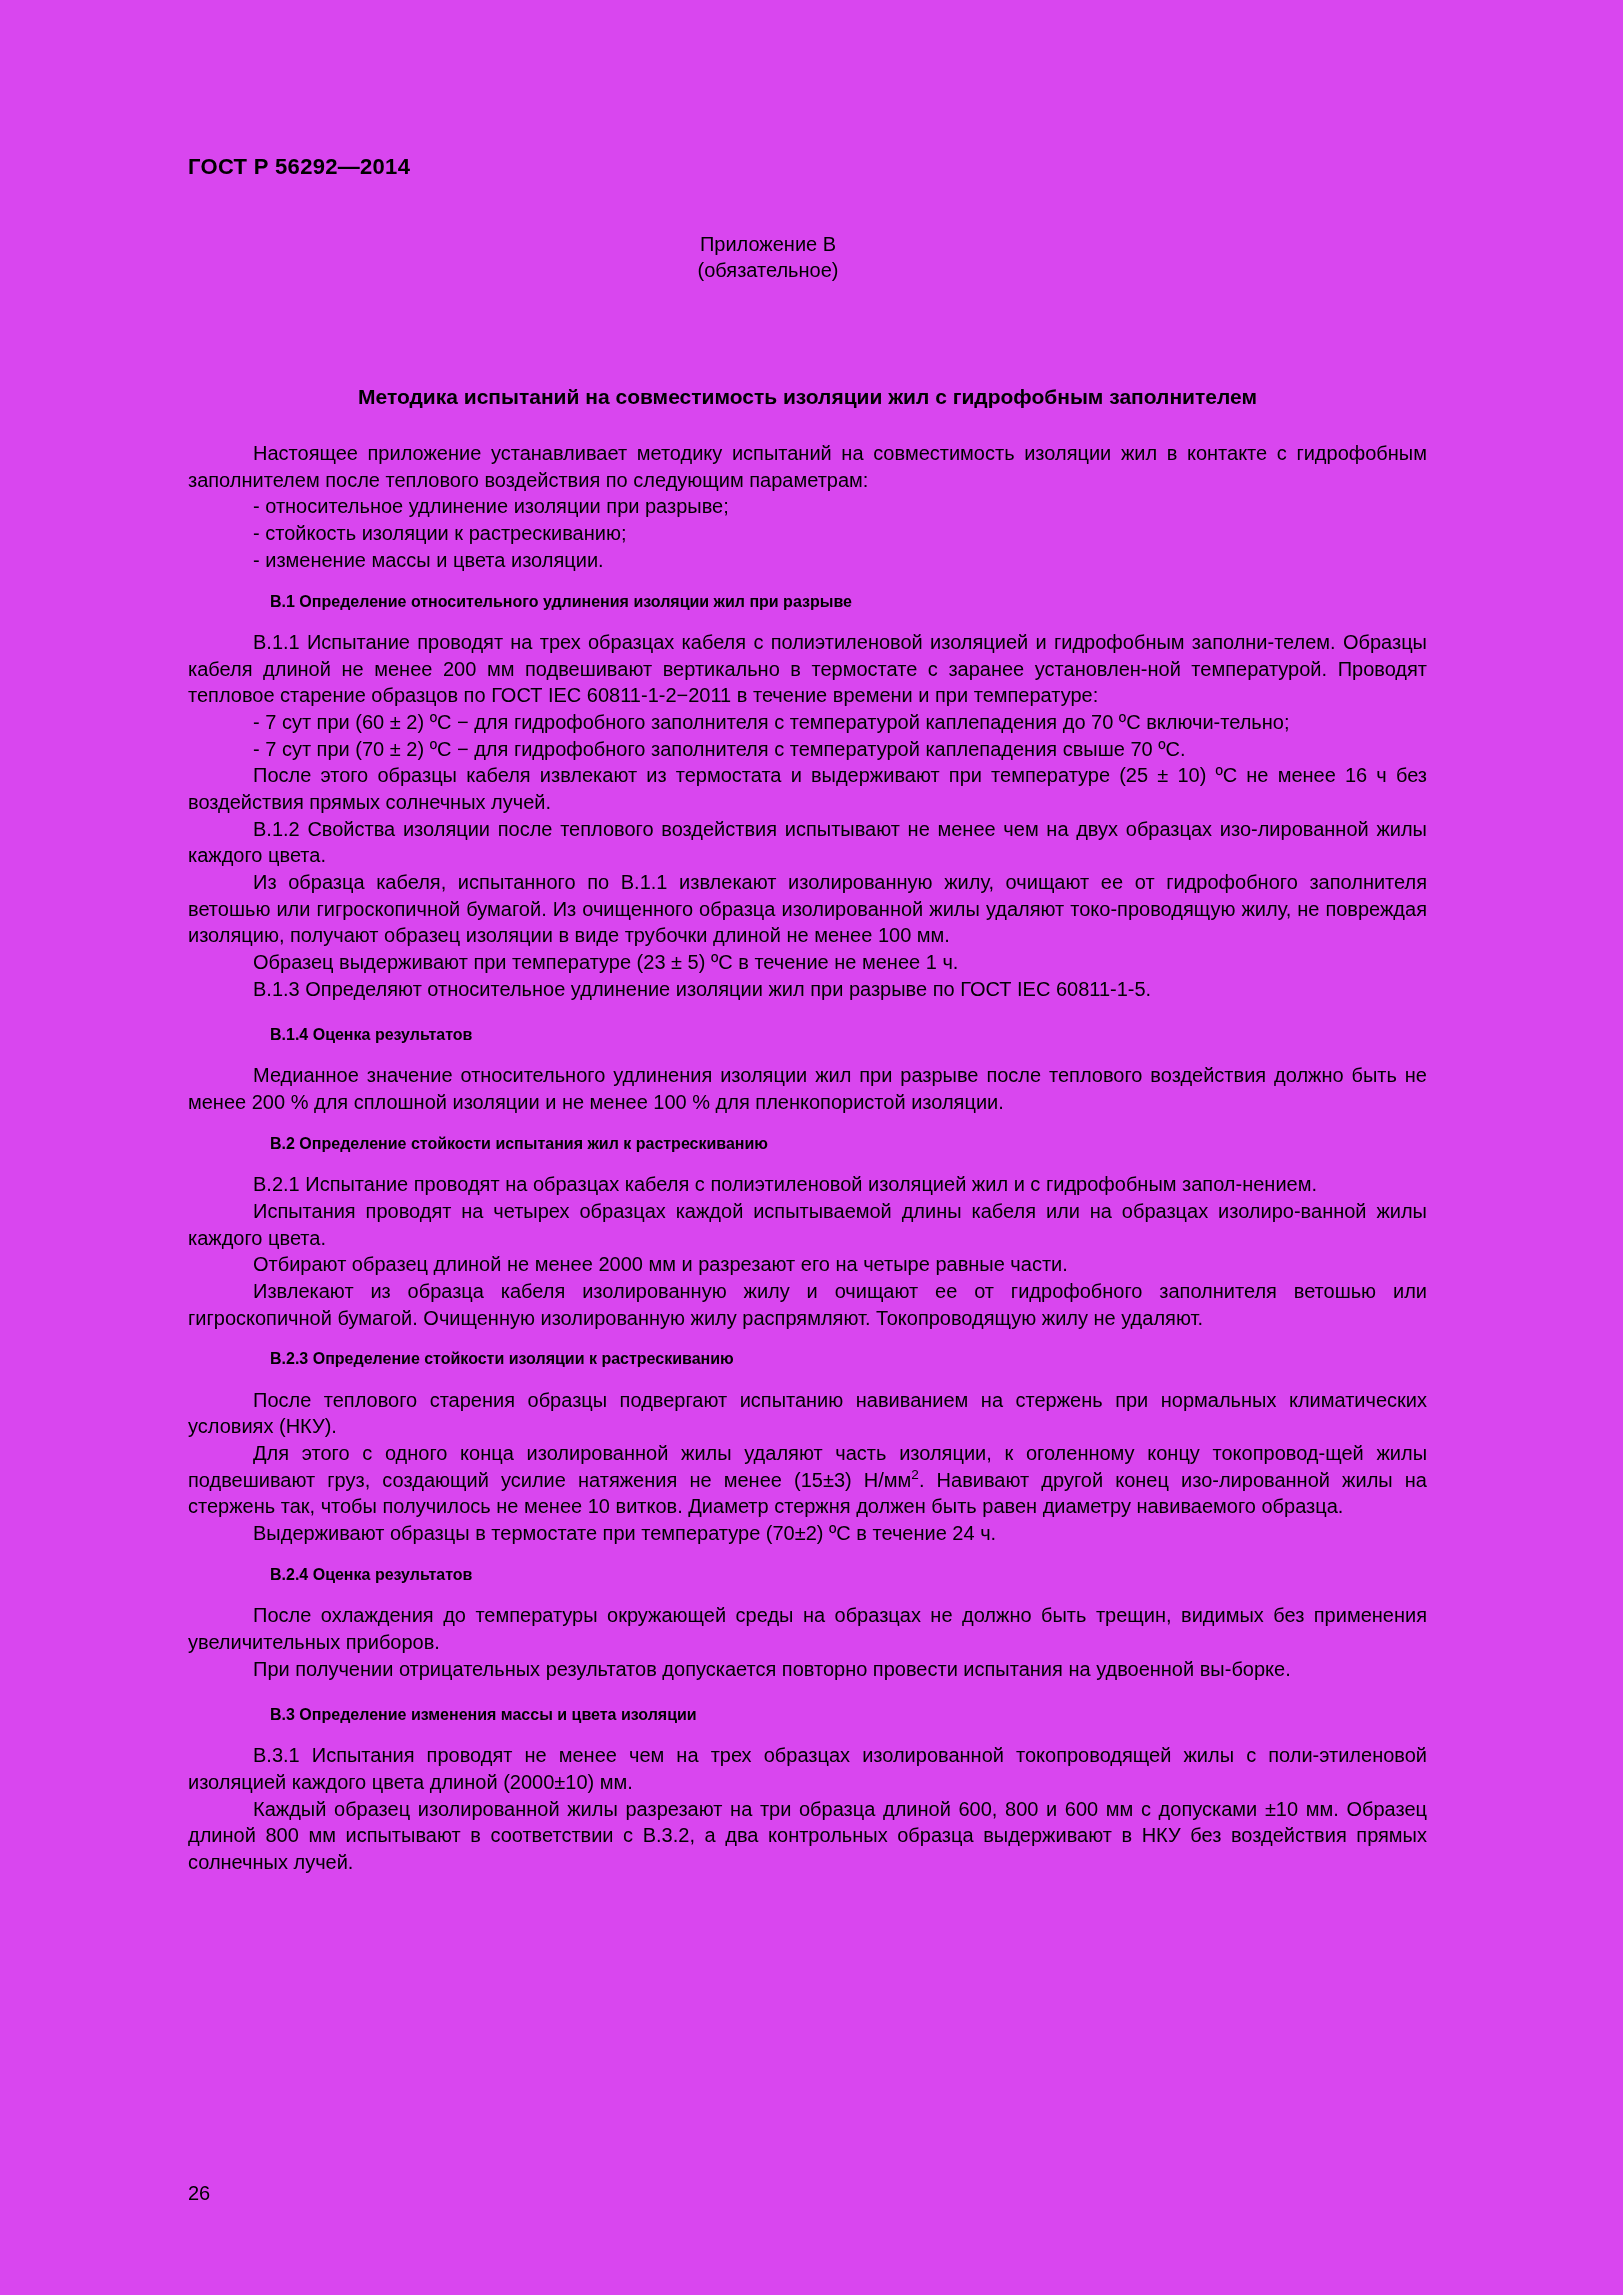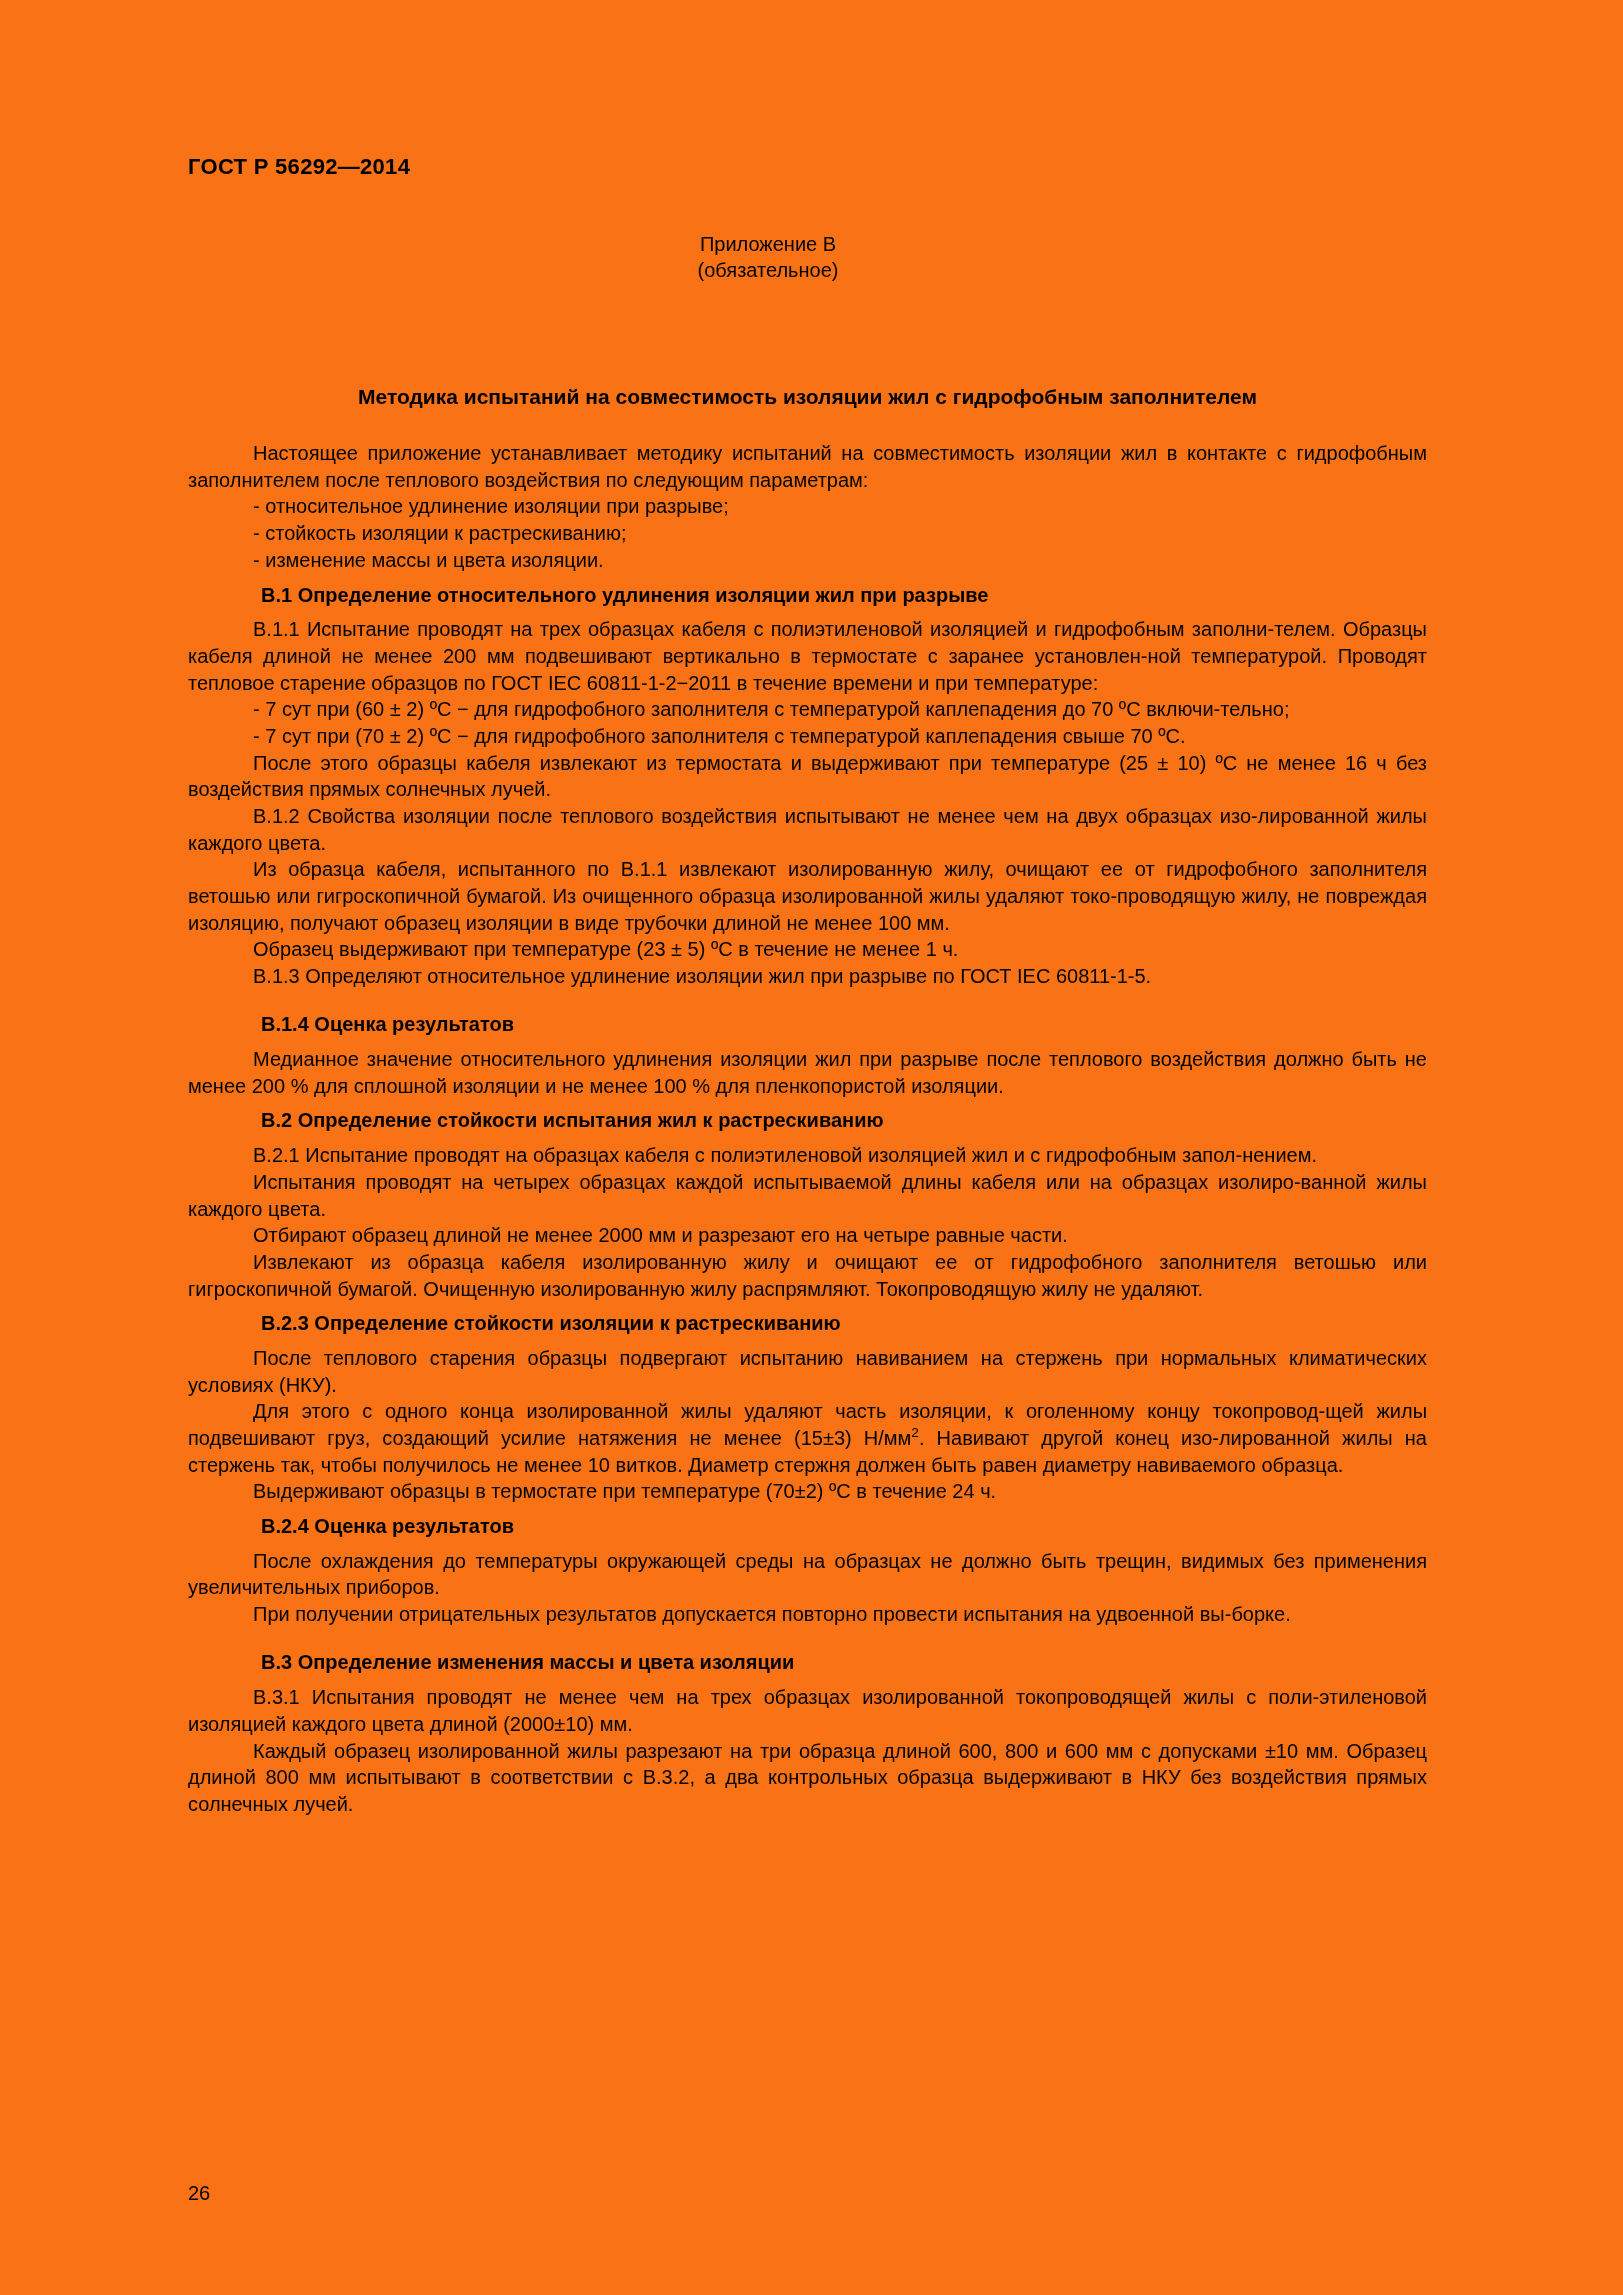--- a/index.html
+++ b/index.html
@@ -9,21 +9,21 @@
   }
   body {
     font-family: "Liberation Sans", sans-serif;
     color: #000000;
   }
   .page {
     position: relative;
     width: 1623px;
     height: 2295px;
     margin: 0 auto;
-    background: #f97316;
+    background: #d946ef;
     box-sizing: border-box;
     padding: 154px 196px 0 188px;
   }
   .doc-header {
     font-size: 22px;
     font-weight: bold;
     letter-spacing: 0.3px;
     margin: 0 0 51px 0;
   }
   .annex-block {
@@ -48,23 +48,23 @@
     line-height: 1.335;
     margin: 0;
     text-align: justify;
     text-justify: inter-word;
     hyphens: manual;
   }
   p.body.ind {
     text-indent: 65px;
   }
   p.head {
-    font-size: 20px;
+    font-size: 16px;
     line-height: 1.335;
-    margin: 8px;
+    margin: 17px;
     font-weight: bold;
     text-indent: 65px;
     text-align: left;
   }
   p.gap-before {
     margin-top: 21.6px;
   }
   .footer-page {
     position: absolute;
     left: 188px;

